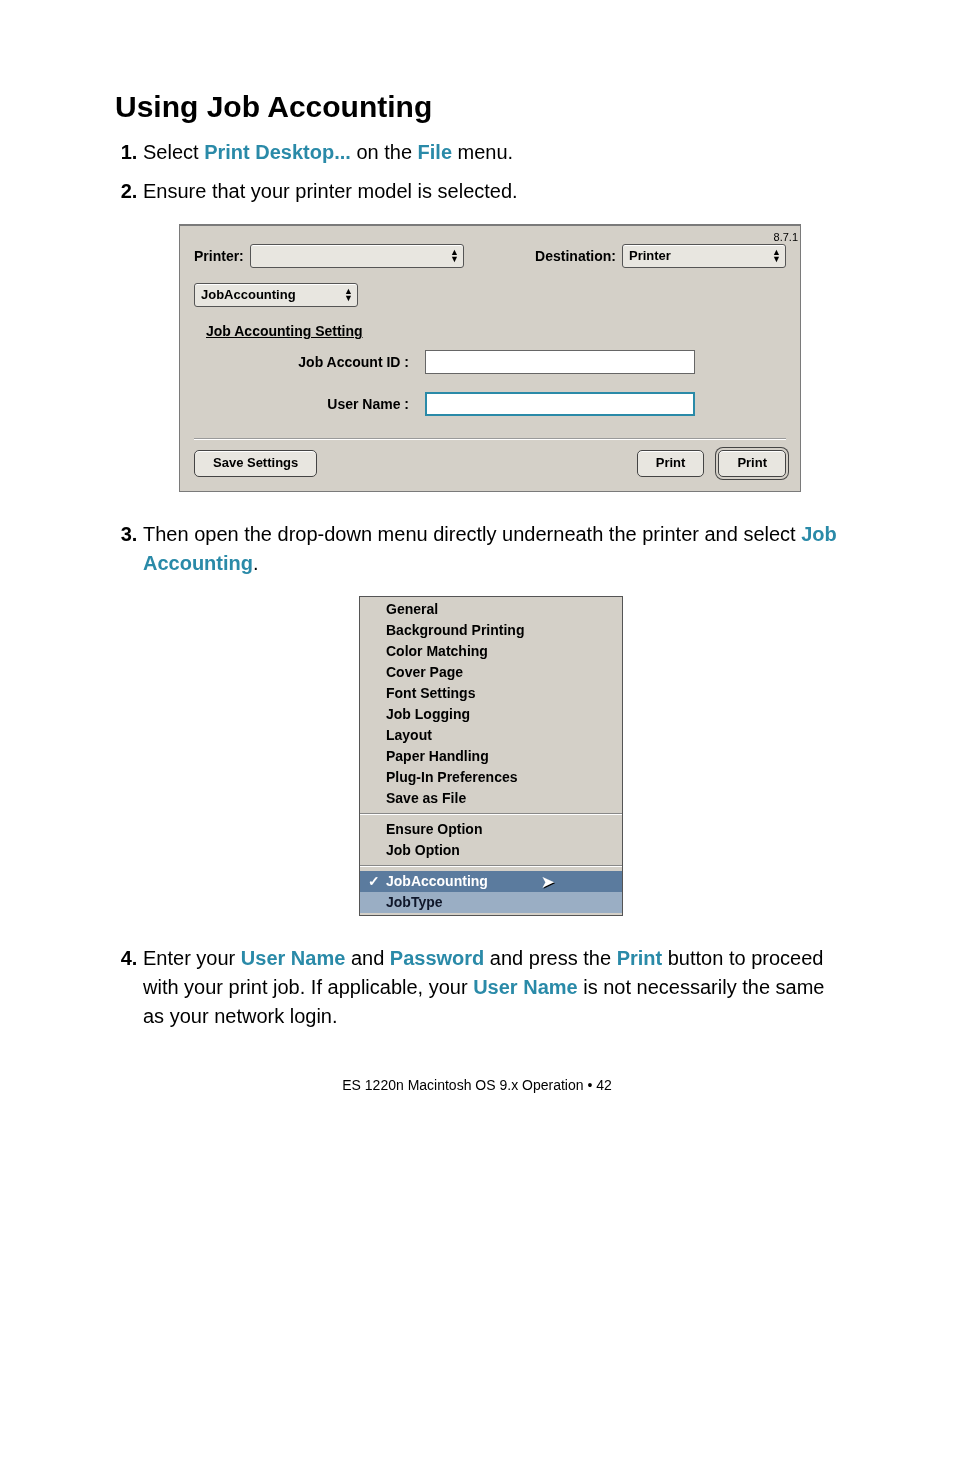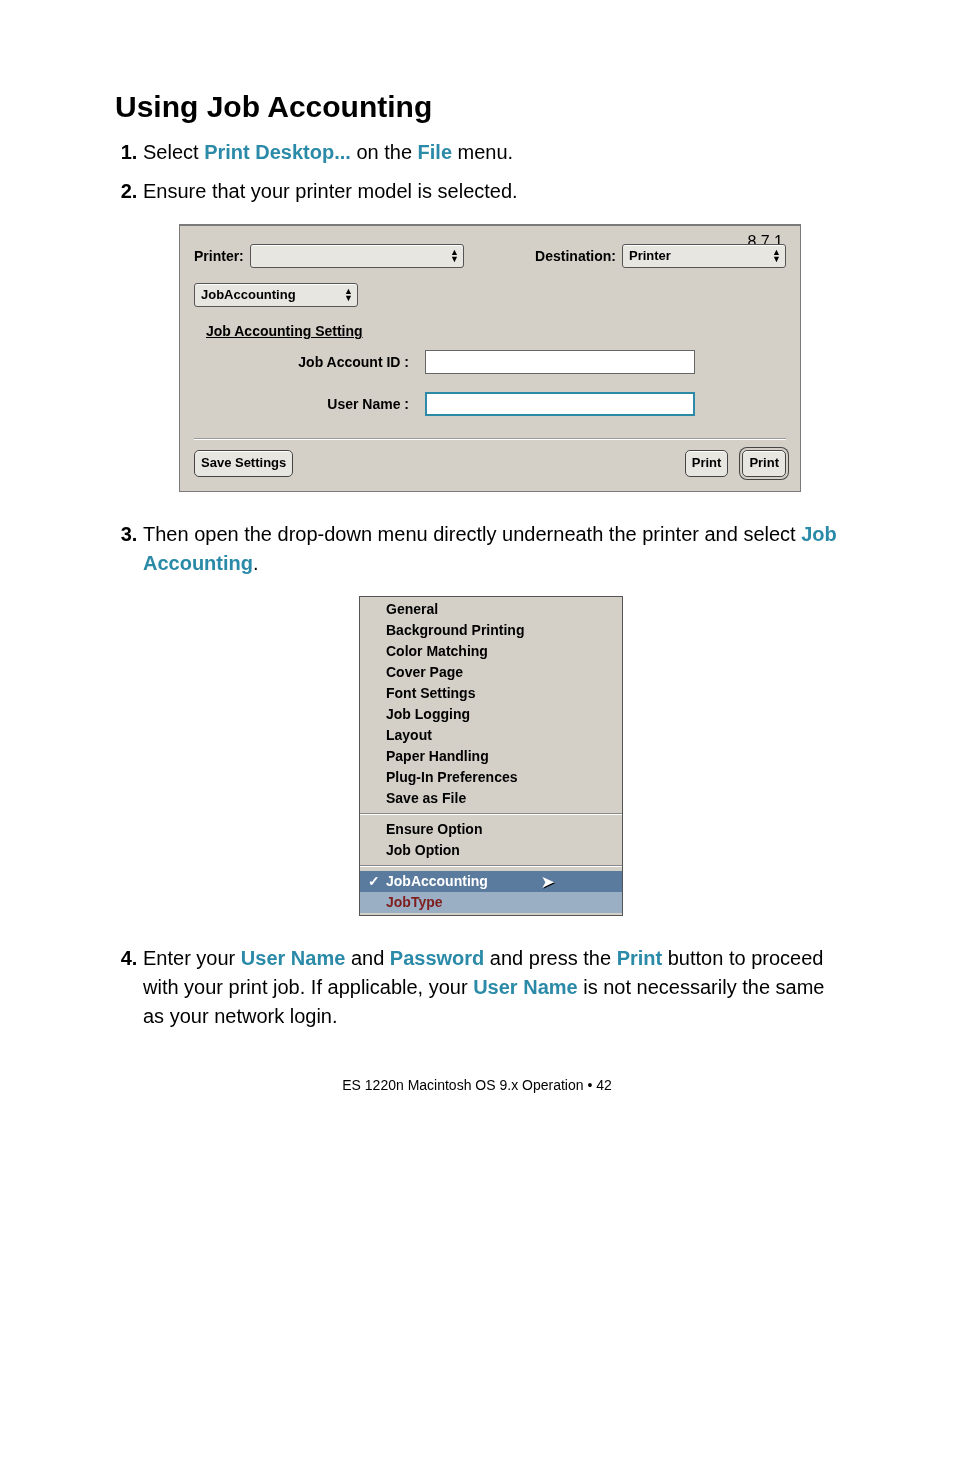--- a/index.html
+++ b/index.html
@@ -42,22 +42,22 @@
     width: 592px;
     border: 1px solid #7a7a7a;
     border-top-width: 2px;
     background: #d4d0c8;
     font-family: "Verdana", "Geneva", sans-serif;
     position: relative;
     padding: 10px 14px 14px 14px;
   }
   .dlg-version {
     position: absolute;
-    top: 4px; right: 17px;
-    font-size: 16px;
+    top: 4px; right: 2px;
+    font-size: 11px;
   }
   .dlg-row1 {
     display: flex;
     align-items: center;
     justify-content: space-between;
     margin-top: 8px;
   }
   .dlg-label { font-weight: bold; font-size: 14px; }
   .dlg-combo {
     display: inline-flex;
@@ -120,21 +120,21 @@
   .dlg-buttons {
     display: flex;
     justify-content: space-between;
     align-items: center;
   }
   .mac-btn {
     display: inline-block;
     border: 1px solid #444;
     background: #e8e6e0;
     border-radius: 5px;
-    padding: 3px 6px;
+    padding: 3px 18px;
     font-size: 13px;
     font-weight: bold;
     box-shadow: inset 0 1px 0 #fff;
   }
   .mac-btn.default {
     box-shadow: inset 0 1px 0 #fff, 0 0 0 2px #d4d0c8, 0 0 0 3px #444;
   }
   .right-btns { display:flex; gap:14px; }
 
   
@@ -170,21 +170,21 @@
   .menu-item.selected .cursor {
     position: absolute;
     right: 68px;
     top: 1px;
     font-size: 15px;
     color: #fff;
     text-shadow: 1px 1px 0 #000;
   }
   .menu-item.sub-selected {
     background: #9aaec4;
-    color: #7f1d1d;
+    color: #0f172a;
   }
   .footer {
     text-align: center;
     font-size: 14px;
     margin-top: 46px;
   }
 </style>
 </head>
 <body>
 

